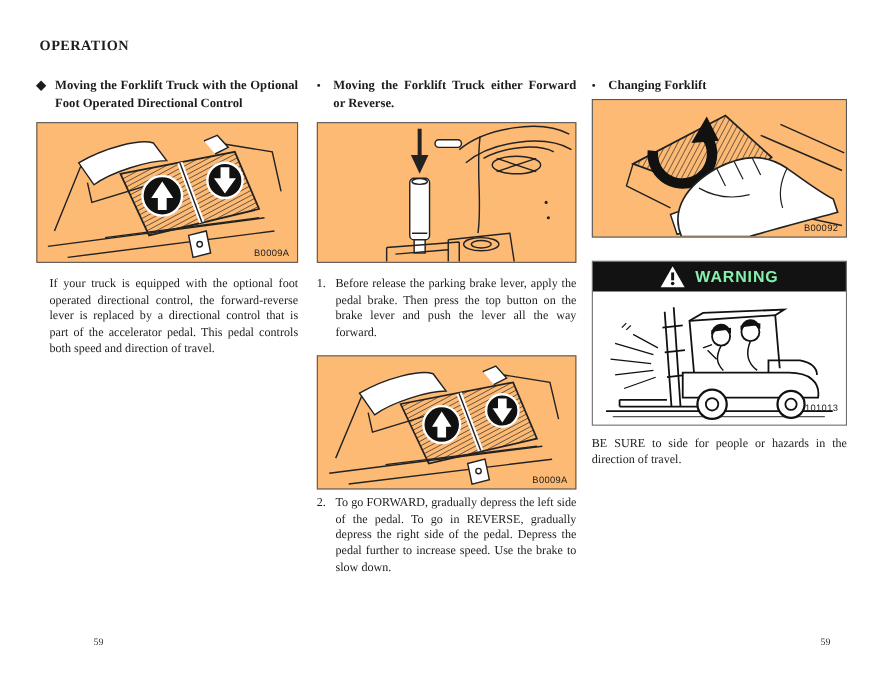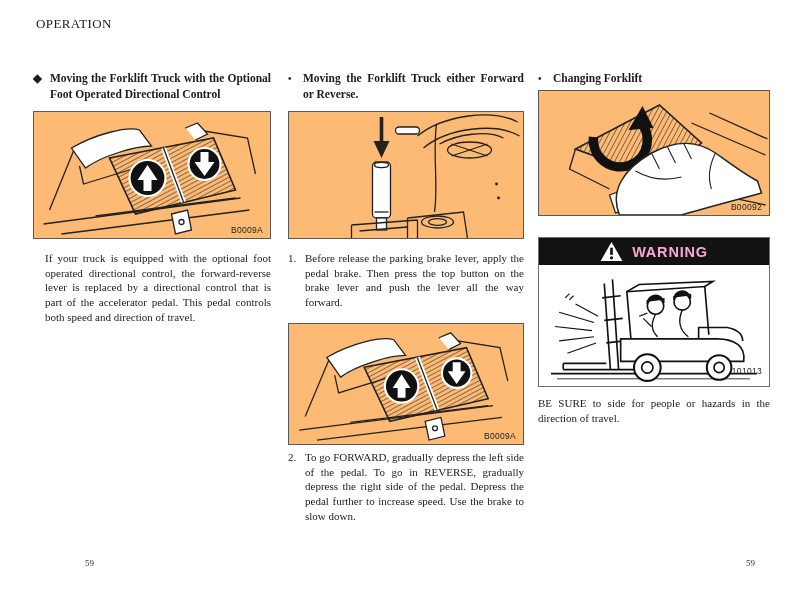--- a/index.html
+++ b/index.html
@@ -7,22 +7,22 @@
   body {
     width:792px; height:612px;
     font-family:"Liberation Serif", serif;
     color:#1c1c1c;
     position:relative;
     overflow:hidden;
   }
   .page { position:absolute; inset:0; background:#fff; }
 
   .doc-header {
-    position:absolute; left:36px; top:16px;
-    font-size:13px; font-weight:normal; letter-spacing:0.4px;
+    position:absolute; left:36px; top:33px;
+    font-size:13px; font-weight:bold; letter-spacing:0.4px;
   }
 
   .col { position:absolute; top:70px; }
   .col-1 { left:33px;  width:238px; }
   .col-2 { left:288px; width:236px; }
   .col-3 { left:538px; width:232px; }
 
   .heading {
     display:flex; font-weight:bold; font-size:11.5px; line-height:16px;
   }
@@ -52,28 +52,28 @@
 
   
   .warning-box {
     border:1px solid #6d6e70; background:#fff; position:relative; width:100%;
   }
   .warning-header {
     background:#121212; height:27px;
     display:flex; align-items:center; justify-content:center; gap:9px;
   }
   .warning-title {
-    color:#f9a8d4; font-family:"Liberation Sans", sans-serif;
+    color:#86efac; font-family:"Liberation Sans", sans-serif;
     font-weight:bold; font-size:14.5px; letter-spacing:0.8px;
   }
   .warning-art { height:121px; position:relative; }
   .warning-art svg { display:block; width:100%; height:100%; }
 
   .page-num {
-    position:absolute; bottom:44px; font-size:9px; color:#333;padding-left:48px;
+    position:absolute; bottom:24px; font-size:9px; color:#333;padding-left:48px;
   }
   .page-num.left  { left:37px; }
   .page-num.right { right:37px; }
 </style>
 </head>
 <body>
 
 <div class="page">
 
   <div class="doc-header">OPERATION</div>

